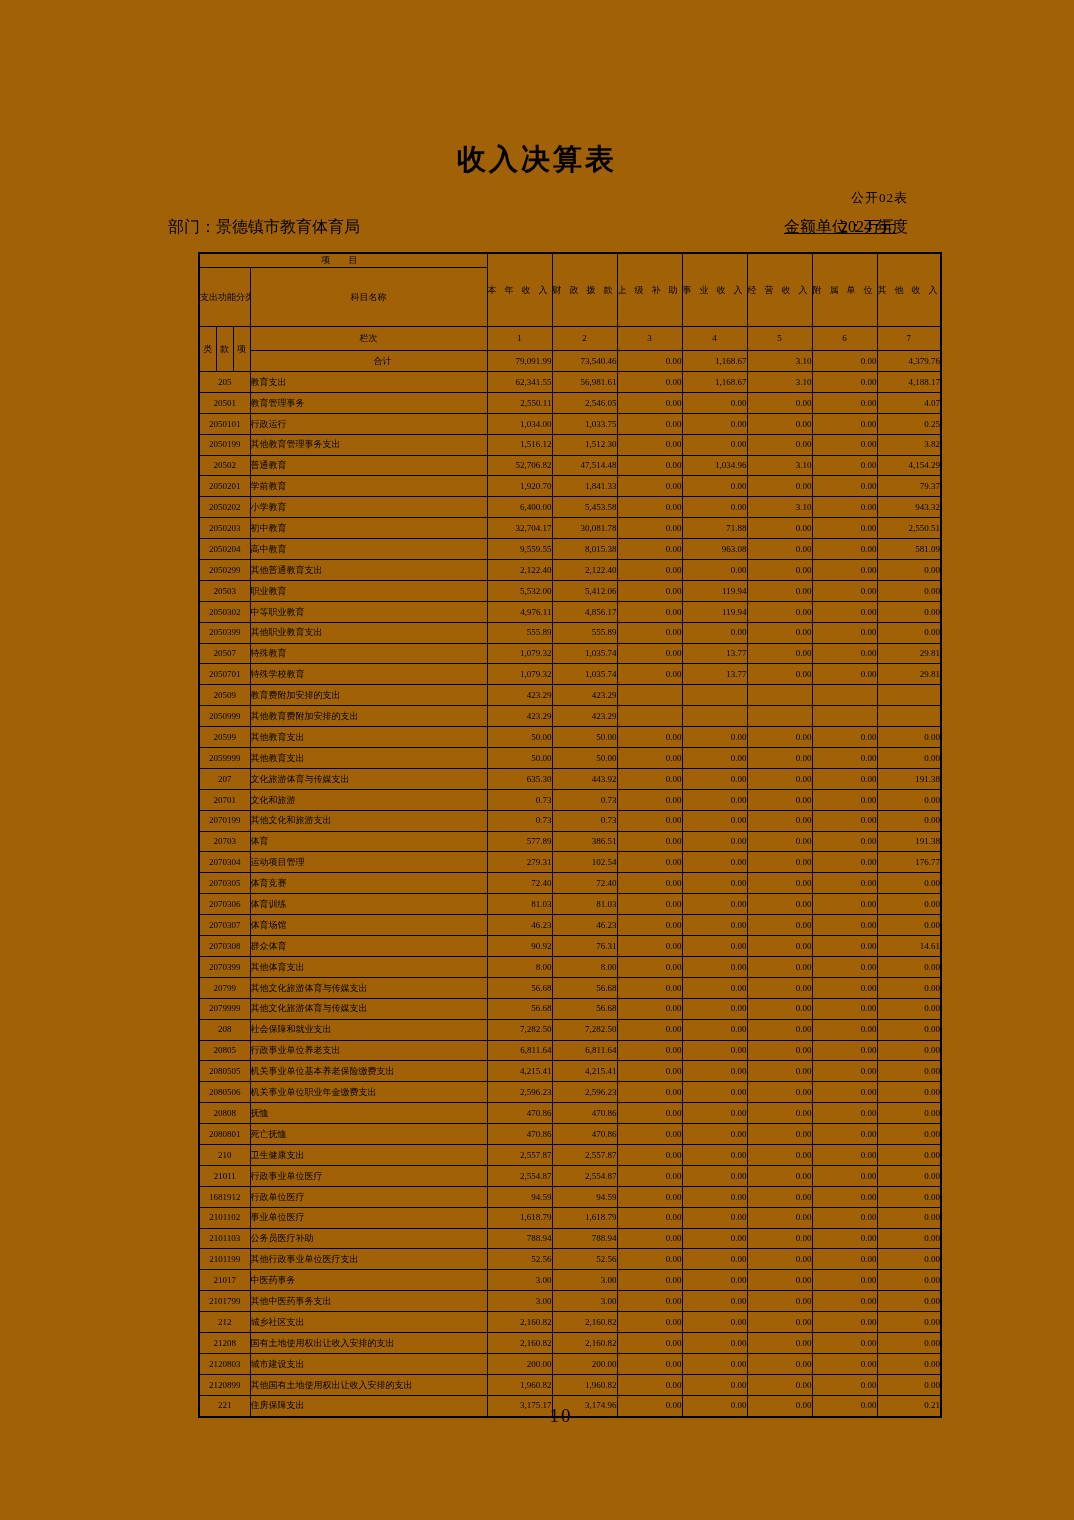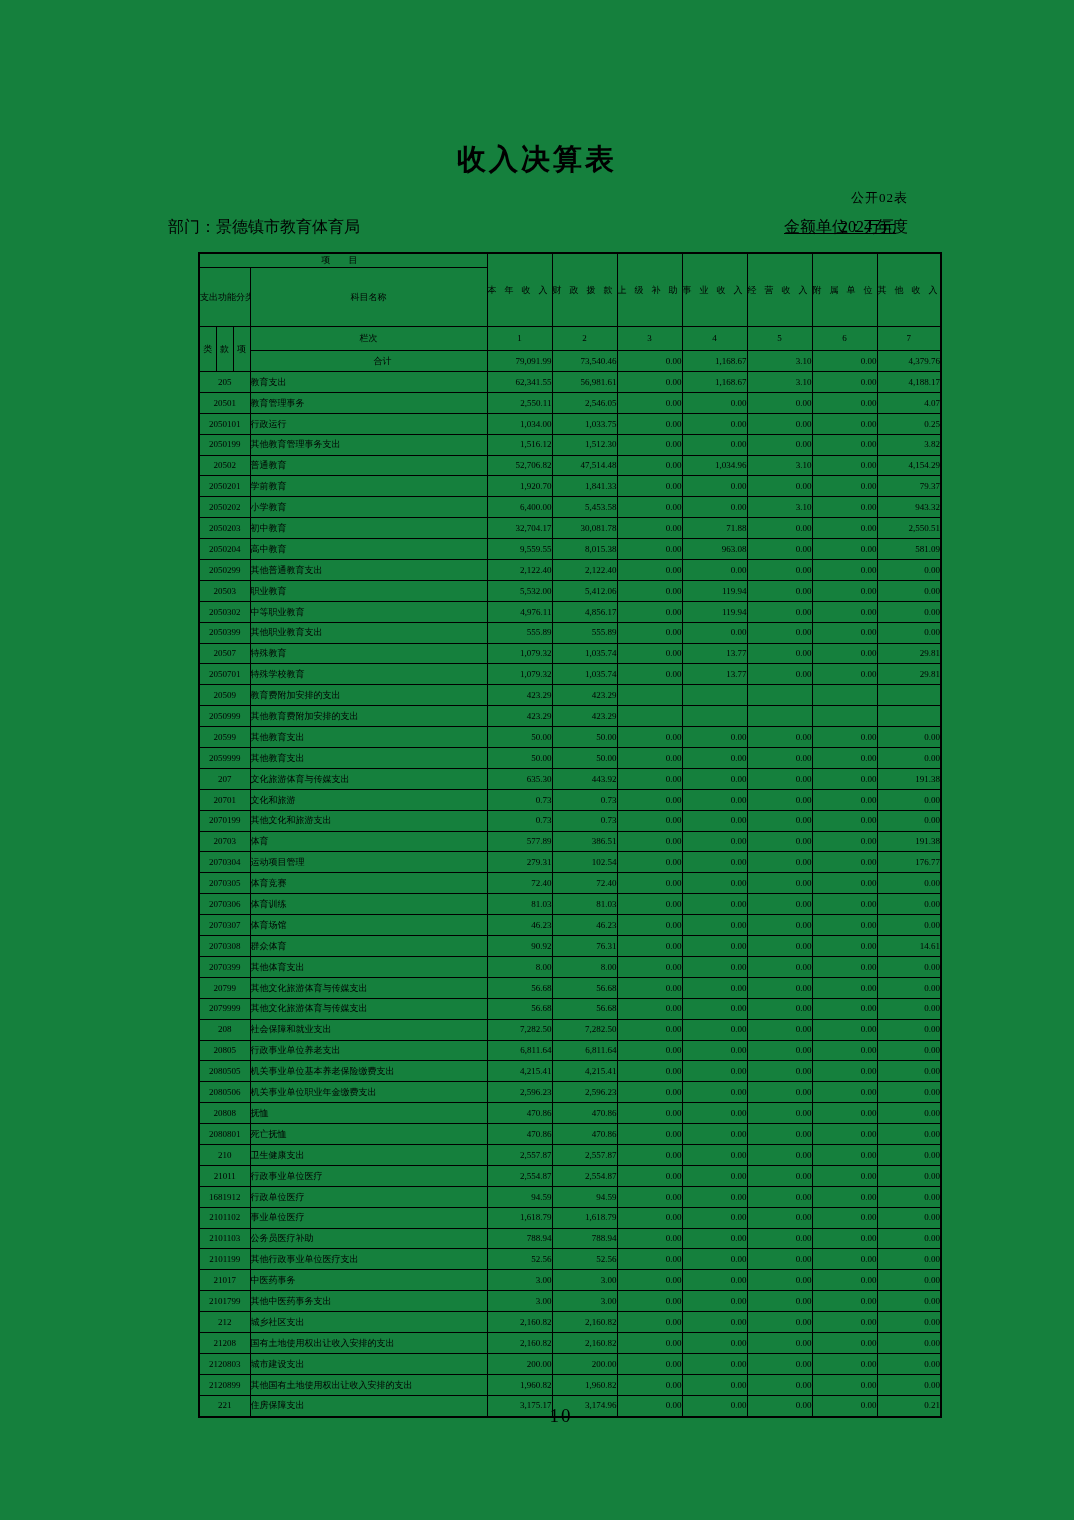--- a/index.html
+++ b/index.html
@@ -2,21 +2,21 @@
 <html><head>
 <meta charset="utf-8">
 <style>
   html,body{margin:0;padding:0;background:#ffffff;}
   body{
     width:1074px;height:1520px;position:relative;
     font-family:"Liberation Serif","DejaVu Serif",serif;
     color:#000;
     -webkit-font-smoothing:antialiased;
   }
-  .page{position:absolute;inset:0;background:#15803d;}
+  .page{position:absolute;inset:0;background:#a16207;}
 
   .doc-title{
     position:absolute;top:140px;left:0;width:1074px;
     text-align:center;font-size:29px;font-weight:bold;
     font-family:"DejaVu Sans","Liberation Sans",sans-serif;
     letter-spacing:3px;
   }
   .pub-label{
     position:absolute;top:189px;left:166px;width:742px;
     text-align:right;font-size:13px;letter-spacing:1px;

